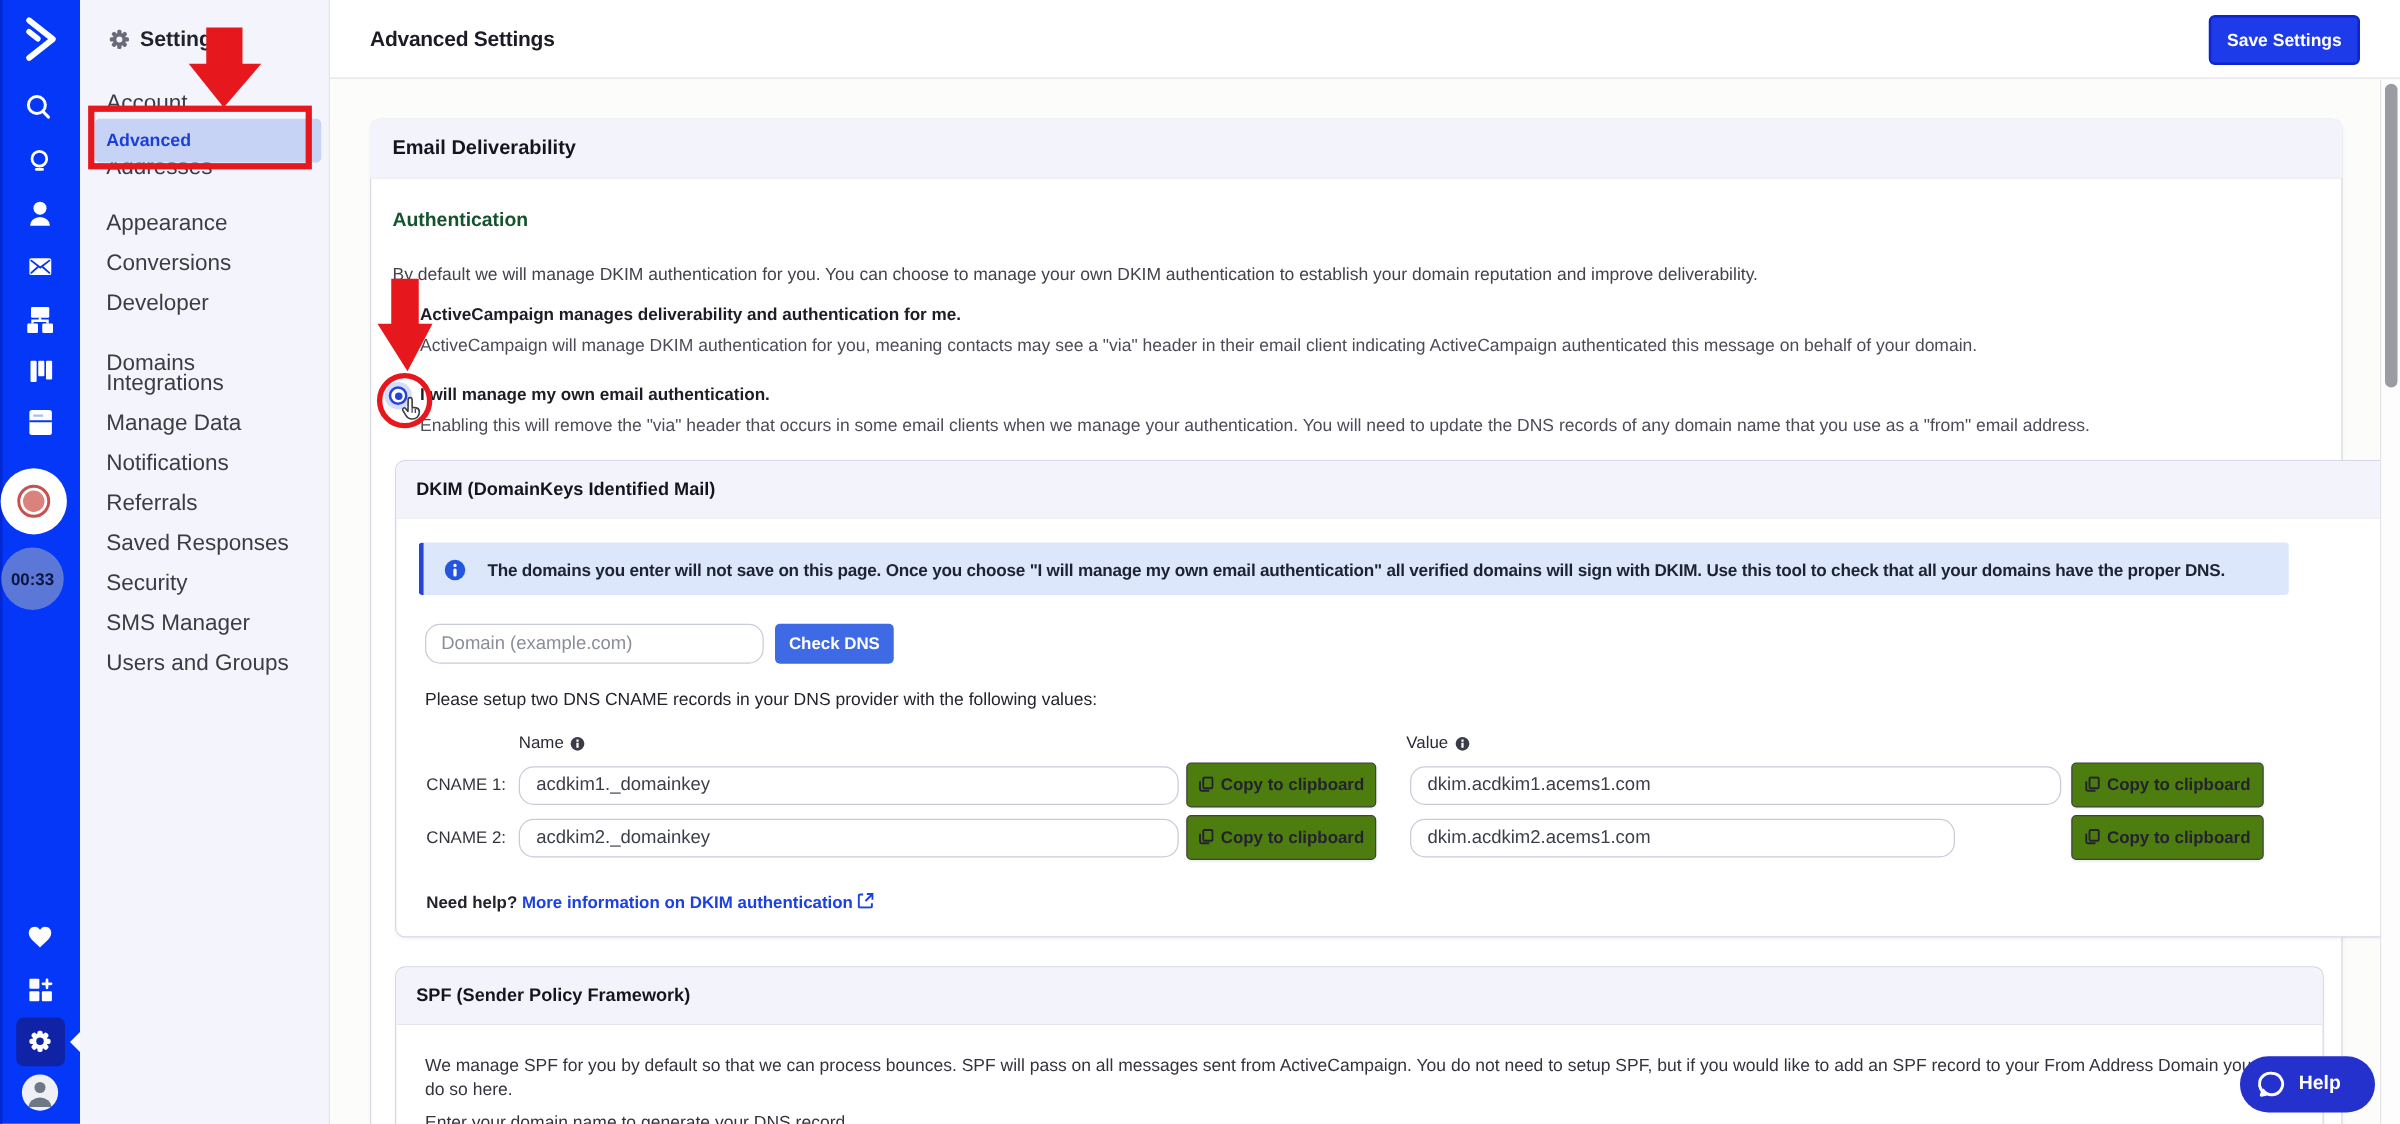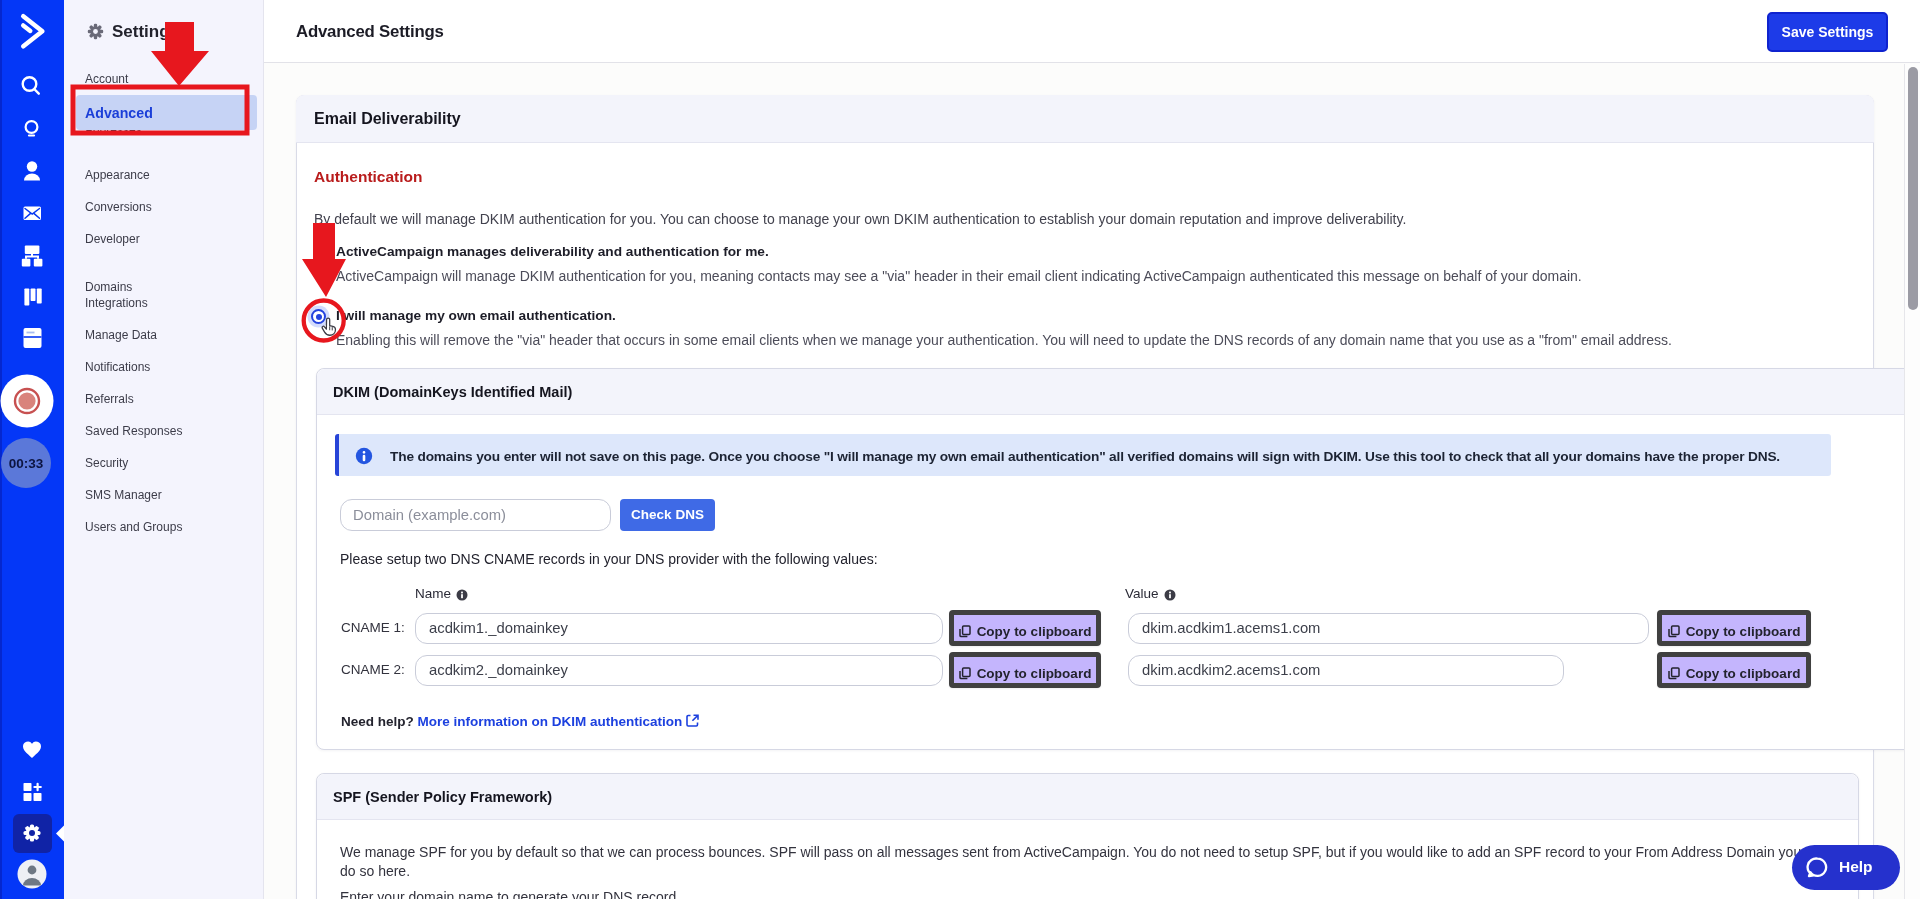--- a/index.html
+++ b/index.html
@@ -5,34 +5,34 @@
 * { margin:0; padding:0; box-sizing:border-box; }
 html,body { width:1920px; height:899px; overflow:hidden; font-family:"Liberation Sans", sans-serif; background:#fcfcfb; }
 .abs { position:absolute; }
 
 
 #sidebar { left:0; top:0; width:64px; height:899px; background:#0437f7; border-left:2px solid #0527cf; }
 
 
 #panel { left:64px; top:0; width:200px; height:899px; background:#f4f4fd; border-right:1px solid #e4e4ee; }
 #panel .hdr { position:absolute; left:48px; top:22px; font-size:17px; font-weight:bold; color:#22222c; }
-#panel .item { position:absolute; left:21px; font-size:12px; color:#3c3c49; white-space:nowrap; }
+#panel .item { position:absolute; left:21px; font-size:18px; color:#3c3c49; white-space:nowrap; }
 #adv-hl { left:76px; top:95px; width:181px; height:35px; background:#c6d3f5; border-radius:4px; }
 
 
 #topbar { left:264px; top:0; width:1656px; height:63px; background:#ffffff; border-bottom:1px solid #e2e2e8; }
 #title { left:296px; top:22px; font-size:16.8px; letter-spacing:-0.2px; font-weight:bold; color:#1c1c26; }
 #savebtn { left:1767px; top:12px; width:121px; height:40px; background:#1d3be8; border:2px solid #0f23cf; border-radius:5px; color:#fff; font-size:14px; font-weight:bold; text-align:center; line-height:36px; }
 
 
 #card { left:296px; top:95px; width:1578px; height:900px; background:#fff; border:1px solid #d9dbe7; border-radius:8px; box-shadow:0 1px 3px rgba(25,25,60,0.05); }
 .cardhdr { background:#f3f4fb; border-bottom:1px solid #e4e5f0; border-radius:8px 8px 0 0; }
 #card-h { left:296px; top:95px; width:1578px; height:48px; }
 #card-h span { position:absolute; left:18px; top:15px; font-size:16px; font-weight:bold; color:#15151f; }
-#auth-h { left:314px; top:168px; font-size:15.5px; font-weight:bold; color:#b91c1c; }
+#auth-h { left:314px; top:168px; font-size:15.5px; font-weight:bold; color:#14532d; }
 .p14 { font-size:14px; color:#42424e; white-space:nowrap; }
 .bold14 { font-size:13.7px; font-weight:bold; color:#1d1d28; white-space:nowrap; }
 .desc { font-size:14px; color:#4c4c59; white-space:nowrap; }
 
 
 .radio { width:15px; height:15px; border-radius:50%; border:2px solid #9a9aa6; background:#fff; }
 .radio.sel { border:2px solid #2342de; box-shadow:0 0 0 3.5px rgba(110,140,245,0.30); }
 .radio.sel::after { content:""; position:absolute; left:2.5px; top:2.5px; width:6px; height:6px; border-radius:50%; background:#2342de; }
 
 
@@ -42,21 +42,21 @@
 #dkim { left:316px; top:368px; width:1662px; height:382px; }
 #spf { left:316px; top:773px; width:1543px; height:300px; }
 
 #banner { left:335px; top:434px; width:1496px; height:42px; background:#dde7fb; border-left:4px solid #2744d8; border-radius:3px;text-decoration:underline; }
 #banner .txt { position:absolute; left:51px; top:14.5px; font-size:13.7px; letter-spacing:-0.17px; font-weight:bold; color:#1c2333; white-space:nowrap; }
 
 .input { background:#fff; border:1px solid #c9ccd9; border-radius:12px; font-size:14.8px; color:#3c3f4a; }
 #dom-input { left:340px; top:499px; width:271px; height:32px; line-height:30px; padding-left:12px; color:#8b8e9a; }
 #checkdns { left:620px; top:499px; width:95px; height:32px; background:#3f6ae6; border-radius:4px; color:#fff; font-size:13.5px; font-weight:bold; text-align:center; line-height:32px; }
 
-.copybtn { background:#c4b5fd; border:5px solid #404040; border-radius:4px; box-shadow:0 1px 2px rgba(25,25,60,0.07); font-size:13.5px; font-weight:bold; color:#23232e; text-align:center; }
+.copybtn { background:#4d7c0f; border:1px solid #404040; border-radius:4px; box-shadow:0 1px 2px rgba(25,25,60,0.07); font-size:13.5px; font-weight:bold; color:#23232e; text-align:center; }
 .cinput { height:31px; line-height:29px; padding-left:13px; }
 
 
 .link { color:#1d41df; font-weight:bold; }
 
 
 .red { fill:#e7171e; }
 
 
 #help { left:1792px; top:845px; width:108px; height:45px; background:#2531cd; border-radius:23px; }

